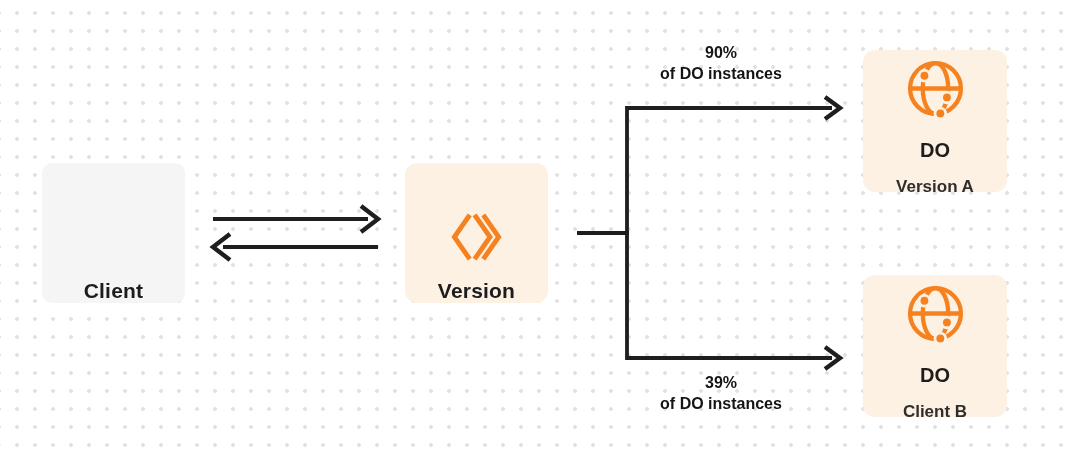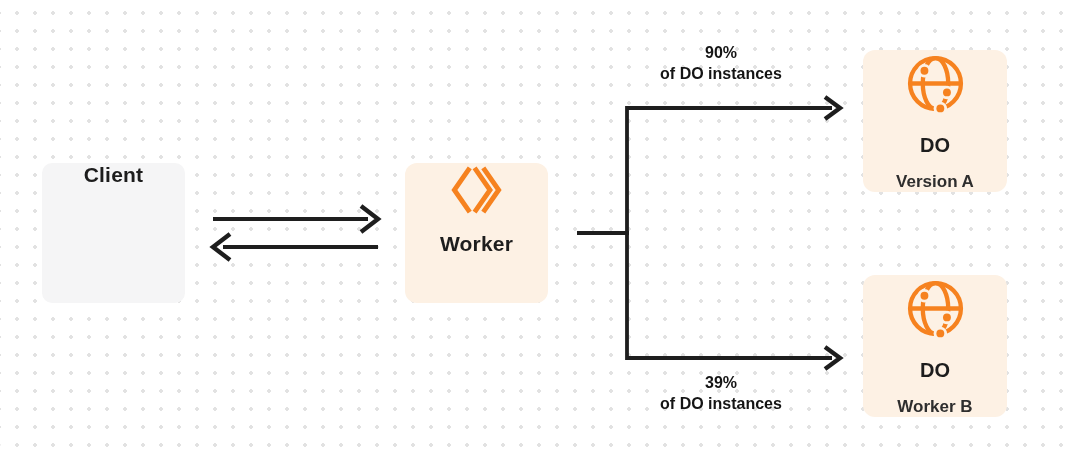--- a/index.html
+++ b/index.html
@@ -37,21 +37,21 @@
     fill: none;
     stroke-linejoin: miter;
     stroke-linecap: butt;
   }
 
   .node {
     position: absolute;
     display: flex;
     flex-direction: column;
     align-items: center;
-    justify-content: flex-start;
+    justify-content: flex-end;
   }
 
   .client-node {
     left: 42px; top: 163px;
     width: 143px; height: 140px;
     background: #f5f5f6;
     border-radius: 10px;
   }
   .client-label {
     font-size: 21px;
@@ -71,21 +71,21 @@
     font-size: 21px;
     font-weight: 700;
     color: #1d1d1d;
     letter-spacing: 0.2px;
   }
 
   .do-node {
     width: 144px; height: 142px;
     background: #fdf1e4;
     border-radius: 12px;
-    justify-content: flex-end;
+    justify-content: space-between;
     padding-top: 8px;
   }
   .do-node.version-a { left: 863px; top: 50px; position: absolute; }
   .do-node.version-b { left: 863px; top: 275px; position: absolute; }
   .do-title {
     margin-top: 20px;
     font-size: 20px;
     font-weight: 700;
     color: #1d1d1d;
     line-height: 1.1;
@@ -140,21 +140,21 @@
   <div class="node worker-node">
     <span class="icon-wrap">
       <svg width="58" height="54" viewBox="0 0 60 56" xmlns="http://www.w3.org/2000/svg">
         <g stroke="#F6821F" stroke-width="5" fill="none" stroke-linejoin="miter" stroke-linecap="butt">
           <polyline points="22.5,5 6.5,28 22.5,51"></polyline>
           <polyline points="27.5,5 43.5,28 27.5,51"></polyline>
           <polyline points="36.5,5 52.5,28 36.5,51"></polyline>
         </g>
       </svg>
     </span>
-    <span class="worker-label">Worker</span>
+    <span class="worker-label">Version</span>
   </div>
 
   <div class="node do-node version-a">
     <span class="icon-wrap">
       <svg width="61" height="61" viewBox="0 0 48 48" xmlns="http://www.w3.org/2000/svg">
         <g stroke="#F6821F" stroke-width="3.4" fill="none">
           <circle cx="24" cy="24" r="20"></circle>
           <line x1="4" y1="24" x2="44" y2="24"></line>
           <ellipse cx="24" cy="24" rx="10" ry="20"></ellipse>
         </g>
@@ -188,21 +188,21 @@
           <circle cx="27.8" cy="43.6" r="5.3"></circle>
         </g>
         <g fill="#F6821F" stroke="none">
           <circle cx="15.3" cy="14" r="3.1"></circle>
           <circle cx="33" cy="31" r="3.1"></circle>
           <circle cx="27.8" cy="43.6" r="3.1"></circle>
         </g>
       </svg>
     </span>
     <span class="do-title">DO</span>
-    <span class="do-subtitle">Worker B</span>
+    <span class="do-subtitle">Client B</span>
   </div>
 
   <div class="edge-label top">
     <div>90%</div>
     <div>of DO instances</div>
   </div>
   <div class="edge-label bottom">
     <div>39%</div>
     <div>of DO instances</div>
   </div>

